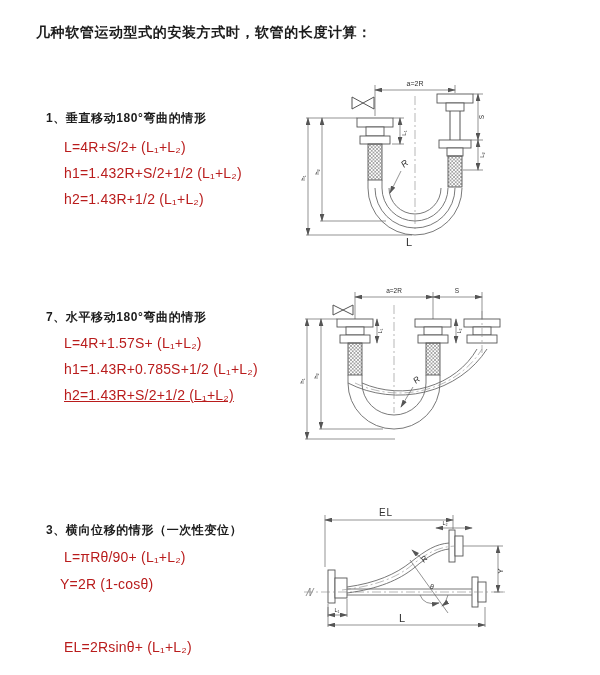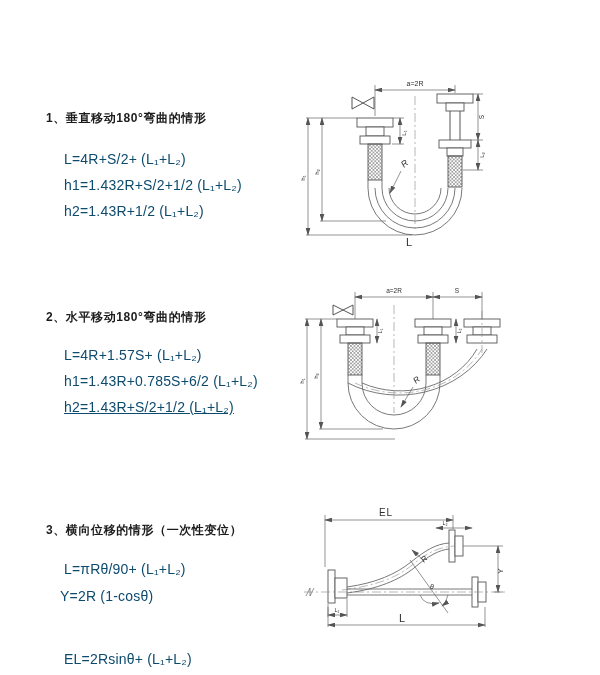--- a/index.html
+++ b/index.html
@@ -1,47 +1,48 @@
 <!DOCTYPE html>
 <html><head>
 <meta charset="utf-8">
 <style>
   html,body{margin:0;padding:0;background:#ffffff;}
   .page{position:relative;width:600px;height:675px;background:#ffffff;overflow:hidden;
         font-family:"Liberation Sans","DejaVu Sans",sans-serif;color:#1c1c1c;}
   .abs{position:absolute;white-space:nowrap;}
   .title{font-size:14px;font-weight:bold;letter-spacing:.6px;}
   .heading{font-size:12px;font-weight:bold;letter-spacing:.6px;}
-  .formula{font-size:14px;letter-spacing:.2px;color:#0c4a6e;margin-top:12px;}
+  .formula{font-size:14px;letter-spacing:.2px;color:#b91c1c;}
   svg{position:absolute;overflow:visible;}
   svg text{font-family:"Liberation Sans","DejaVu Sans",sans-serif;fill:#2f2f2f;}
   .ln{stroke:#555;stroke-width:1;fill:none;}
   .hose{stroke:#6a6a6a;stroke-width:.9;fill:none;}
   .dim{stroke:#666;stroke-width:.7;fill:none;}
   .cl{stroke:#888;stroke-width:.6;fill:none;stroke-dasharray:9 3 2 3;}
   .fit{fill:#ffffff;stroke:#555;stroke-width:.9;}
   .hat{stroke:#555;stroke-width:.9;}
 </style>
 </head>
 <body>
 
 <div class="page">
 
+  <div class="abs title" style="left:36px;top:24px;">几种软管运动型式的安装方式时，软管的长度计算：</div>
 
   <div>
     <div class="abs heading" style="left:46px;top:110px;">1、垂直移动180°弯曲的情形</div>
     <div class="abs formula" style="left:64px;top:139px;">L=4R+S/2+ (L₁+L₂)</div>
     <div class="abs formula" style="left:64px;top:165px;">h1=1.432R+S/2+1/2 (L₁+L₂)</div>
     <div class="abs formula" style="left:64px;top:191px;text-align:right;">h2=1.43R+1/2 (L₁+L₂)</div>
   </div>
 
   <div>
-    <div class="abs heading" style="left:46px;top:309px;">2、水平移动180°弯曲的情形</div>
+    <div class="abs heading" style="left:46px;top:309px;">7、水平移动180°弯曲的情形</div>
     <div class="abs formula" style="left:64px;top:335px;">L=4R+1.57S+ (L₁+L₂)</div>
-    <div class="abs formula" style="left:64px;top:361px;">h1=1.43R+0.785S+6/2 (L₁+L₂)</div>
+    <div class="abs formula" style="left:64px;top:361px;">h1=1.43R+0.785S+1/2 (L₁+L₂)</div>
     <div class="abs formula" style="left:64px;top:387px;text-decoration:underline;">h2=1.43R+S/2+1/2 (L₁+L₂)</div>
   </div>
 
   <div>
     <div class="abs heading" style="left:46px;top:522px;">3、横向位移的情形（一次性变位）</div>
     <div class="abs formula" style="left:64px;top:549px;">L=πRθ/90+ (L₁+L₂)</div>
     <div class="abs formula" style="left:60px;top:576px;">Y=2R (1-cosθ)</div>
     <div class="abs formula" style="left:64px;top:639px;">EL=2Rsinθ+ (L₁+L₂)</div>
   </div>
 

